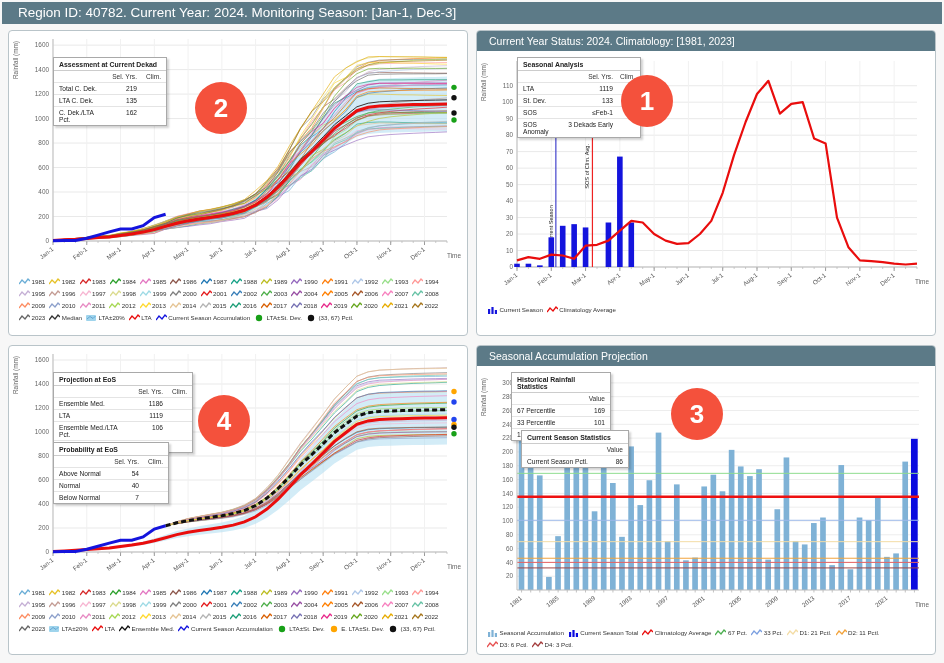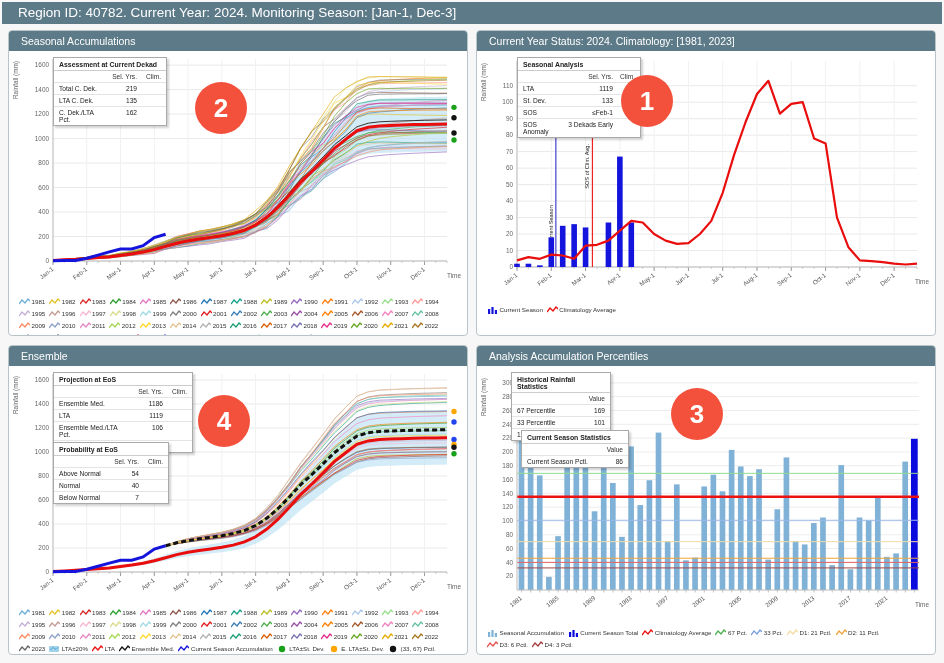--- a/index.html
+++ b/index.html
@@ -23,23 +23,20 @@
          display:flex;align-items:center;justify-content:center;font-size:26px;font-weight:bold;z-index:8;}
 </style>
 </head>
 <body>
 
 <div class="topbar">
   <span>Region ID: 40782. Current Year: 2024. Monitoring Season: [Jan-1, Dec-3]</span>
 </div>
 
 <div class="panel" style="left:8px;top:30px;width:460px;height:306px">
-  <div class="phead">
-    <span>Seasonal Accumulations</span>
-  </div>
   <svg id="chart-seasonal" width="456" height="244">
       <line x1="44" x2="438" y1="210" y2="210" stroke="#e9e9e9" stroke-width="1"></line>
       <text x="40" y="212.2" text-anchor="end" font-size="6.4" fill="#666">0</text>
       <line x1="44" x2="438" y1="185.5151515151515" y2="185.5151515151515" stroke="#e9e9e9" stroke-width="1"></line>
       <text x="40" y="187.7151515151515" text-anchor="end" font-size="6.4" fill="#666">200</text>
       <line x1="44" x2="438" y1="161.03030303030303" y2="161.03030303030303" stroke="#e9e9e9" stroke-width="1"></line>
       <text x="40" y="163.23030303030302" text-anchor="end" font-size="6.4" fill="#666">400</text>
       <line x1="44" x2="438" y1="136.54545454545456" y2="136.54545454545456" stroke="#e9e9e9" stroke-width="1"></line>
       <text x="40" y="138.74545454545455" text-anchor="end" font-size="6.4" fill="#666">600</text>
       <line x1="44" x2="438" y1="112.06060606060606" y2="112.06060606060606" stroke="#e9e9e9" stroke-width="1"></line>
@@ -616,23 +613,20 @@
         <span class="v">3 Dekads Early</span>
         <span class="v"></span>
     </div>
   </div>
   <div class="badge" style="left:144px;top:44px">
     <span>1</span>
   </div>
 </div>
 
 <div class="panel" style="left:8px;top:345px;width:460px;height:310px">
-  <div class="phead">
-    <span>Ensemble</span>
-  </div>
   <svg id="chart-ensemble" width="456" height="240">
       <line x1="44" x2="438" y1="206" y2="206" stroke="#e9e9e9" stroke-width="1"></line>
       <text x="40" y="208.2" text-anchor="end" font-size="6.4" fill="#666">0</text>
       <line x1="44" x2="438" y1="182" y2="182" stroke="#e9e9e9" stroke-width="1"></line>
       <text x="40" y="184.2" text-anchor="end" font-size="6.4" fill="#666">200</text>
       <line x1="44" x2="438" y1="158" y2="158" stroke="#e9e9e9" stroke-width="1"></line>
       <text x="40" y="160.2" text-anchor="end" font-size="6.4" fill="#666">400</text>
       <line x1="44" x2="438" y1="134" y2="134" stroke="#e9e9e9" stroke-width="1"></line>
       <text x="40" y="136.2" text-anchor="end" font-size="6.4" fill="#666">600</text>
       <line x1="44" x2="438" y1="110" y2="110" stroke="#e9e9e9" stroke-width="1"></line>
@@ -1069,21 +1063,21 @@
         <span class="v"></span>
     </div>
   </div>
   <div class="badge" style="left:189px;top:49px">
     <span>4</span>
   </div>
 </div>
 
 <div class="panel" style="left:476px;top:345px;width:460px;height:310px">
   <div class="phead">
-    <span>Analysis Accumulation Percentiles</span>
+    <span>Seasonal Accumulation Projection</span>
   </div>
   <svg id="chart-percentiles" width="456" height="260">
       <line x1="40" x2="442" y1="210.19354838709677" y2="210.19354838709677" stroke="#ededed"></line>
       <text x="36" y="212.39354838709676" text-anchor="end" font-size="6.4" fill="#666">20</text>
       <line x1="40" x2="442" y1="196.38709677419354" y2="196.38709677419354" stroke="#ededed"></line>
       <text x="36" y="198.58709677419353" text-anchor="end" font-size="6.4" fill="#666">40</text>
       <line x1="40" x2="442" y1="182.5806451612903" y2="182.5806451612903" stroke="#ededed"></line>
       <text x="36" y="184.7806451612903" text-anchor="end" font-size="6.4" fill="#666">60</text>
       <line x1="40" x2="442" y1="168.7741935483871" y2="168.7741935483871" stroke="#ededed"></line>
       <text x="36" y="170.9741935483871" text-anchor="end" font-size="6.4" fill="#666">80</text>

